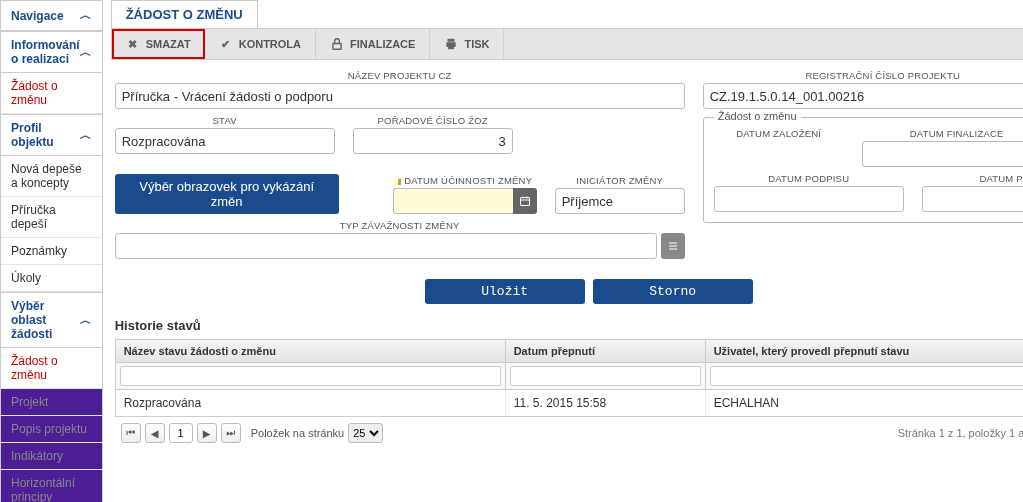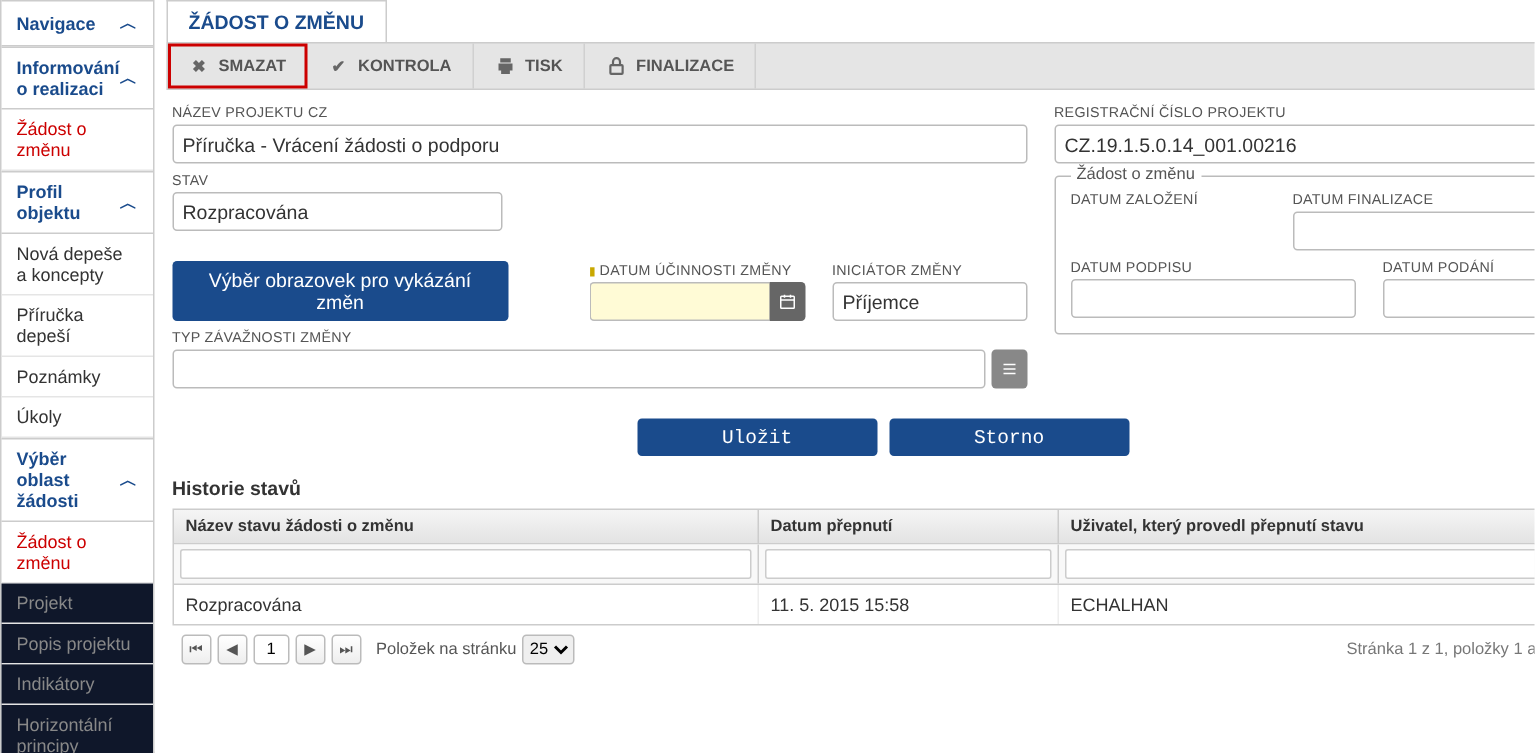--- a/index.html
+++ b/index.html
@@ -5,36 +5,36 @@
   * { box-sizing: border-box; margin: 0; padding: 0; }
   body { font-family: Arial, sans-serif; font-size: 12px; color: #333; background: #fff; }
   .app { display: flex; width: 1023px; height: 502px; }
   
   
   .sidebar { width: 184px; border: 1px solid #ccc; border-top: none; }
   .nav-header { display: flex; justify-content: space-between; align-items: center; padding: 6px 10px; border-top: 1px solid #ccc; border-bottom: 1px solid #ccc; font-weight: bold; color: #1a4b8c; cursor: pointer; }
   .nav-header .chevron { font-size: 12px; }
   .nav-item { padding: 6px 10px; border-bottom: 1px solid #e5e5e5; cursor: pointer; }
   .nav-item.red { color: #c00; }
-  .nav-item.disabled { background: #0f172a; color: #888; }
+  .nav-item.disabled { background: #4c1d95; color: #888; }
   
   
   .main { flex: 1; padding: 0 0 0 8px; display: flex; flex-direction: column; }
   .tab-row { display: flex; }
   .tab { border: 1px solid #ccc; border-bottom: none; padding: 6px 14px; background: #fff; color: #1a4b8c; font-weight: bold; font-size: 13px; }
   
   .toolbar { display: flex; align-items: center; background: #e5e5e5; border: 1px solid #ccc; padding: 0; }
   .tool-btn { display: flex; align-items: center; gap: 6px; padding: 8px 14px; color: #555; font-weight: bold; font-size: 11px; cursor: pointer; border-right: 1px solid #d0d0d0; text-transform: uppercase; }
   .tool-btn.highlight { border: 2px solid #c00; background: #e5e5e5; padding: 6px 12px; }
   .tool-icon { width: 14px; height: 14px; display: inline-flex; align-items: center; justify-content: center; color: #666; }
   
   .form-area { padding: 10px 4px 0 4px; flex: 1; }
   .row { display: flex; gap: 18px; margin-bottom: 2px; }
   .field { display: flex; flex-direction: column; }
-  .field-label { font-size: 9.5px; color: #555; text-transform: uppercase; letter-spacing: 0.2px; margin-bottom: 2px; }
+  .field-label { font-size: 9.5px; color: #555; text-transform: uppercase; letter-spacing: 0.2px; margin-bottom: 2px; text-align: center; }
   .field-label.required::before { content: "▮ "; color: #c9a800; font-size: 8px; }
   .input { border: 1px solid #bbb; border-radius: 3px; padding: 8px 6px; font-size: 13px; background: #fff; height: 26px; }
   .input.yellow { background: #fffbd6; }
   .input.readonly { background: #fff; color: #333; }
 
   .top-row { display: flex; gap: 18px; align-items: flex-end; }
 
   .fieldset { border: 1px solid #bbb; border-radius: 3px; padding: 10px 10px 8px 10px; position: relative; margin-top: 2px; }
   .fieldset-legend { position: absolute; top: -8px; left: 10px; background: #fff; padding: 0 4px; font-size: 11px; color: #555; }
 
@@ -119,35 +119,35 @@
       <div class="tool-btn highlight">
         <span class="tool-icon">✖</span>
         <span>SMAZAT</span>
       </div>
       <div class="tool-btn">
         <span class="tool-icon">✔</span>
         <span>KONTROLA</span>
       </div>
       <div class="tool-btn">
         <span class="tool-icon">
-          <svg width="14" height="14" viewBox="0 0 24 24" fill="#666">
-              <path d="M6 3h12v5H6zM4 9h16v8h-3v4H7v-4H4zM9 15h6v5H9z" fill="#666"></path>
-            </svg>
-        </span>
-        <span>TISK</span>
-      </div>
-      <div class="tool-btn">
-        <span class="tool-icon">
           <svg width="14" height="14" viewBox="0 0 24 24" fill="none" stroke="#666" stroke-width="2.5">
               <rect x="5" y="11" width="14" height="10" rx="1"></rect>
               <path d="M8 11V7a4 4 0 0 1 8 0v4"></path>
             </svg>
         </span>
         <span>FINALIZACE</span>
       </div>
+      <div class="tool-btn">
+        <span class="tool-icon">
+          <svg width="14" height="14" viewBox="0 0 24 24" fill="#666">
+              <path d="M6 3h12v5H6zM4 9h16v8h-3v4H7v-4H4zM9 15h6v5H9z" fill="#666"></path>
+            </svg>
+        </span>
+        <span>TISK</span>
+      </div>
     </div>
 
     <div class="form-area">
 
       <div class="top-row">
         <div class="field" style="flex:1">
           <span class="field-label">NÁZEV PROJEKTU CZ</span>
           <input class="input readonly" value="Příručka - Vrácení žádosti o podporu" style="">
         </div>
         <div class="field" style="width:360px">
@@ -156,20 +156,24 @@
         </div>
       </div>
 
       <div style="display:flex; gap:18px; margin-top:6px; align-items:flex-start;">
 
         <div style="flex:1">
           <div class="row">
             <div class="field" style="width:220px">
               <span class="field-label">STAV</span>
               <input class="input readonly" value="Rozpracována" style="">
+            </div>
+            <div class="field" style="width:160px">
+              <span class="field-label">POŘADOVÉ ČÍSLO ŽOZ</span>
+              <input class="input readonly" style="text-align: right;" value="3">
             </div>
           </div>
 
           <div class="row" style="align-items:flex-end; margin-top:6px;">
             <div style="width:260px; padding-top:14px;">
               <button class="blue-btn wide">Výběr obrazovek pro vykázání změn</button>
             </div>
             <div class="field">
               <span class="field-label required">DATUM ÚČINNOSTI ZMĚNY</span>
               <div class="date-wrap">

